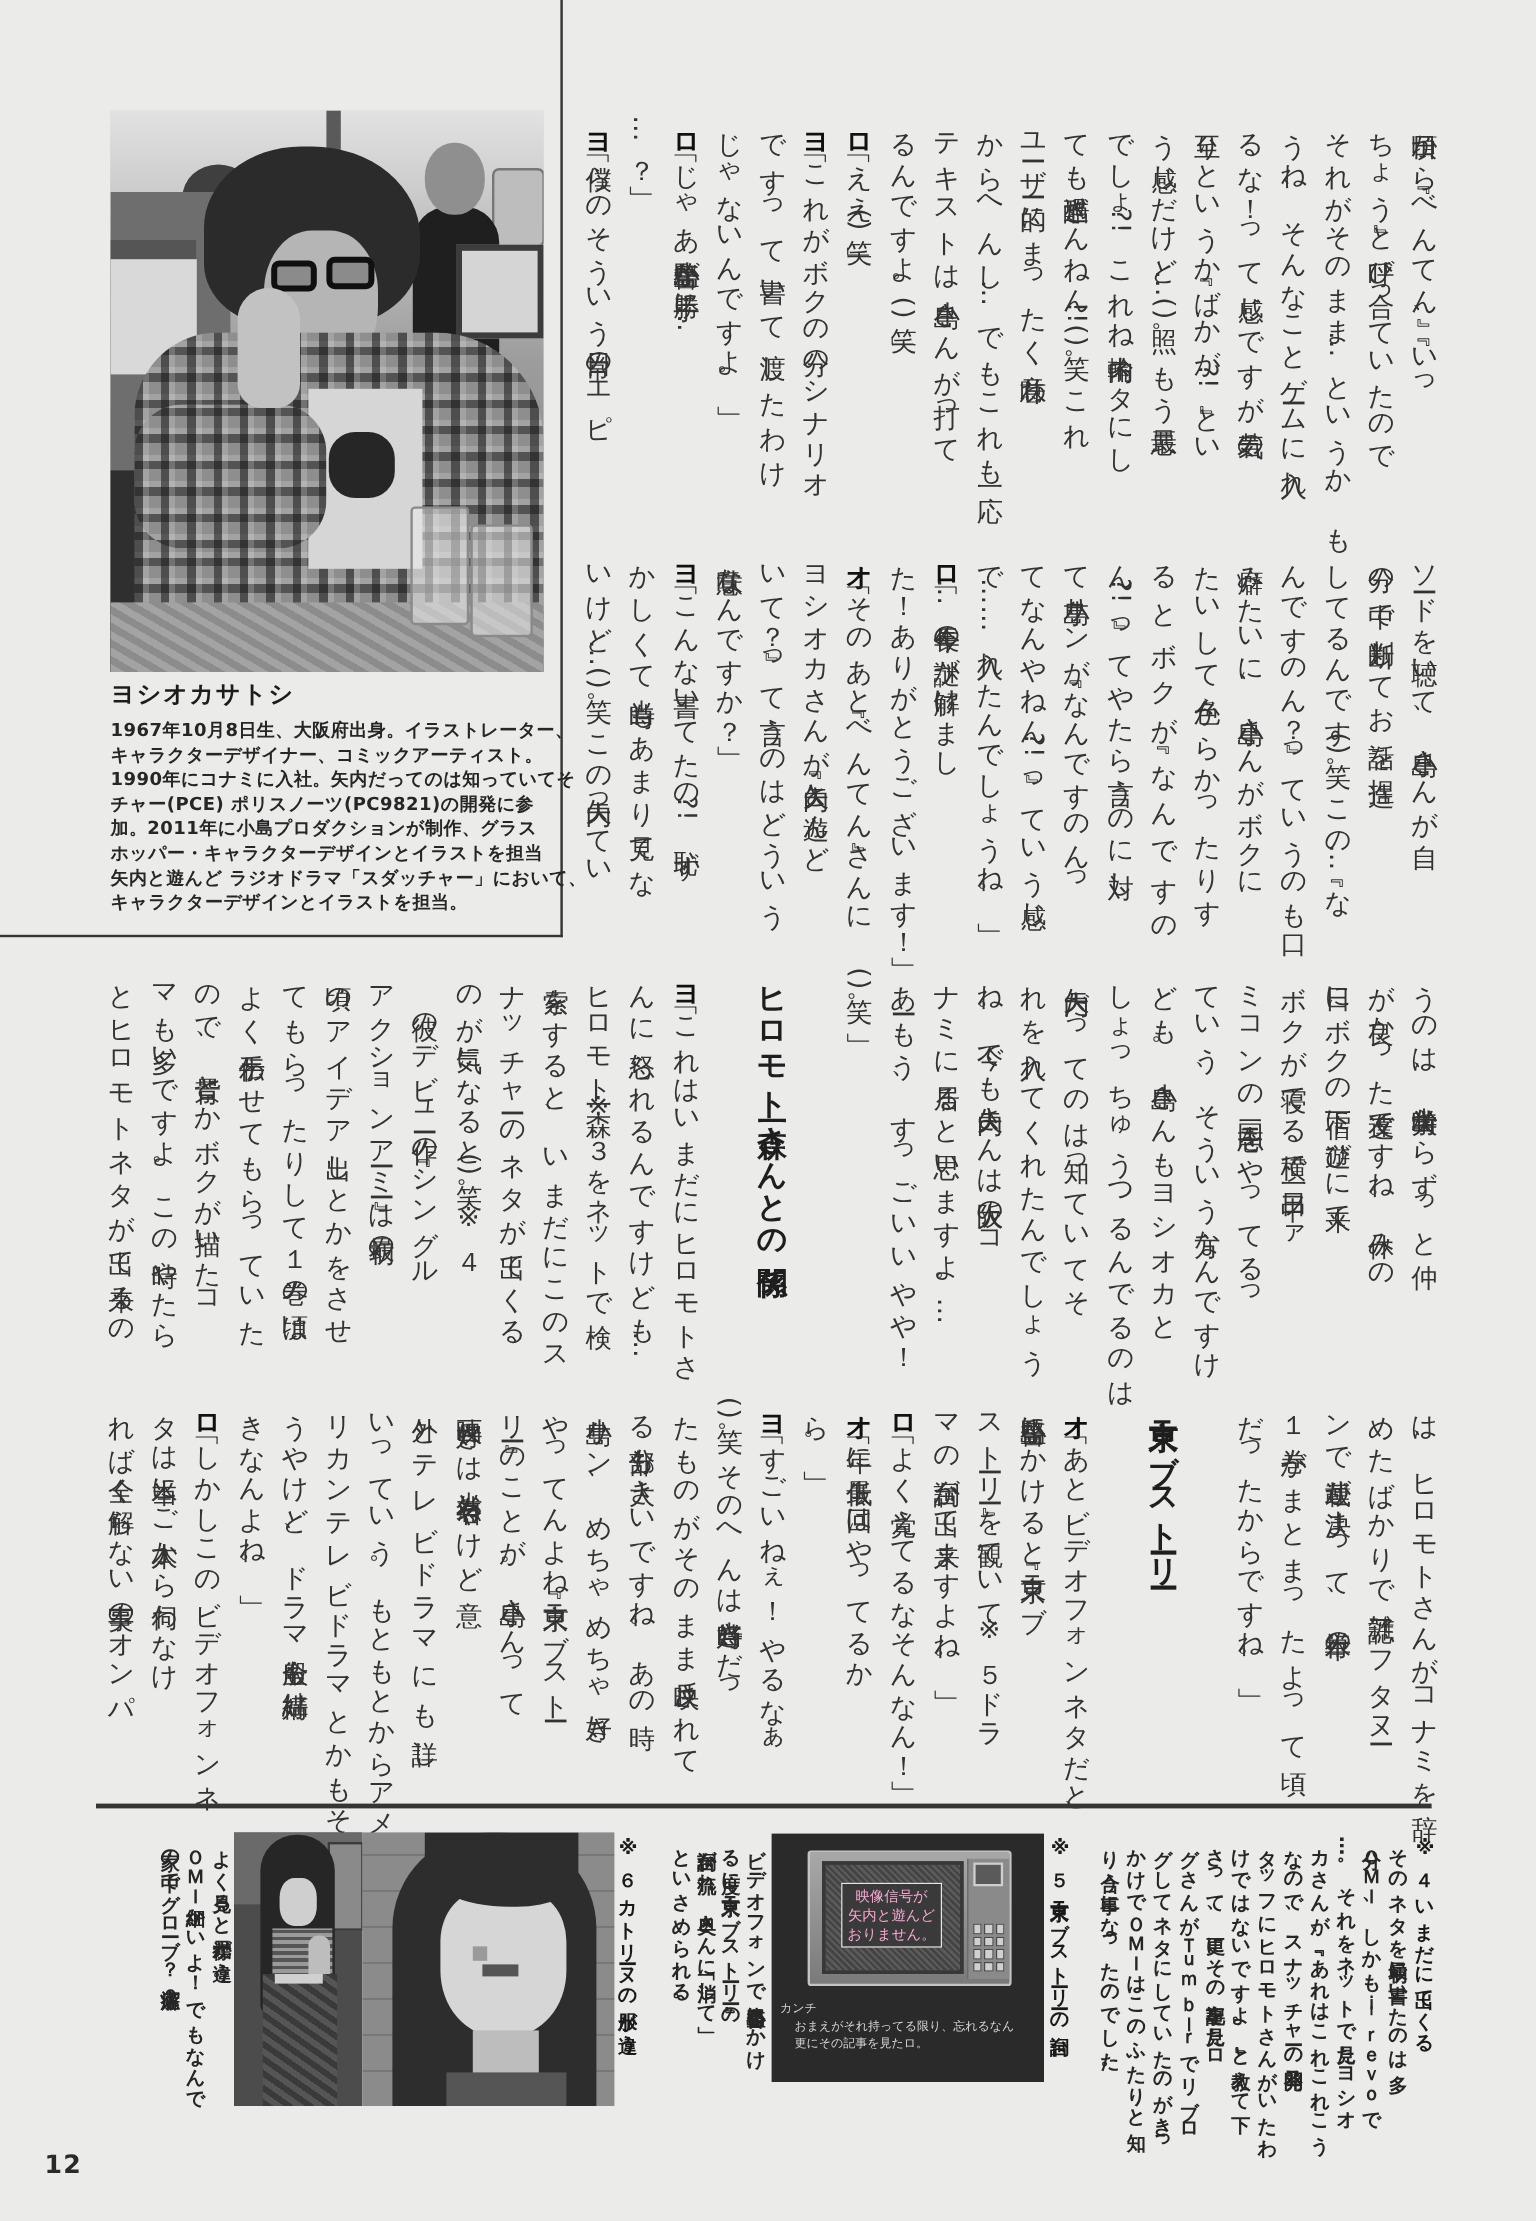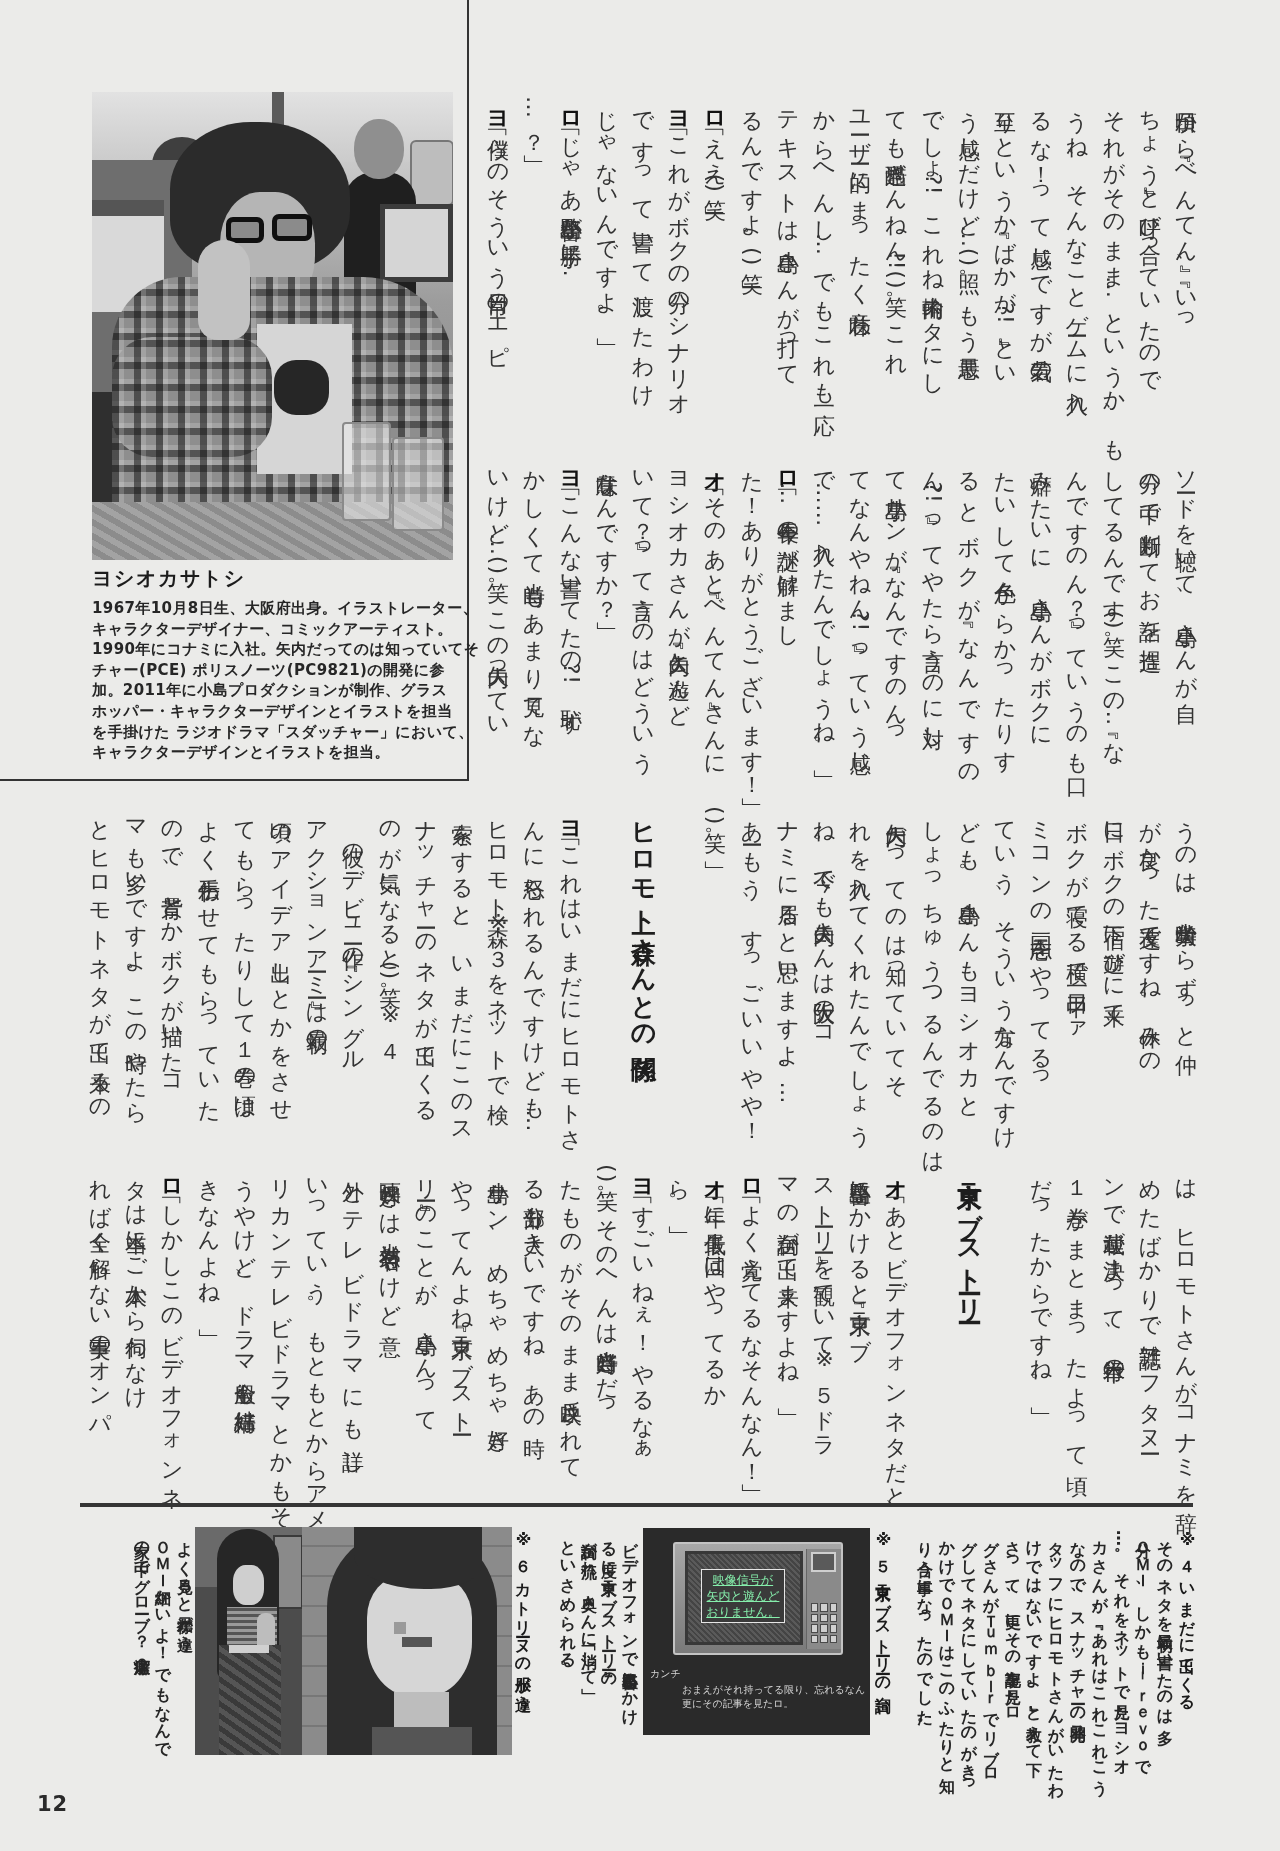--- a/index.html
+++ b/index.html
@@ -27,27 +27,27 @@
   .rule{position:absolute;left:80px;top:1503px;width:1113px;height:4px;background:#353535;}
   
   .fn{position:absolute;top:1530px;writing-mode:vertical-rl;white-space:nowrap;font-size:16px;line-height:18px;width:18px;font-weight:bold;color:#262626;letter-spacing:0.3px;}
   .fn-head{font-weight:900;color:#1a1a1a;}
   .fn-head .title{margin-inline-start:6px;}
   
   .vp{position:absolute;left:643px;top:1528px;width:227px;height:207px;background:#2a2a2a;overflow:hidden;}
   .vp-dev{position:absolute;left:30px;top:14px;width:170px;height:113px;background:linear-gradient(#a8a8a8,#7a7a7a);border:2px solid #c3c3c3;border-radius:3px;box-sizing:border-box;}
   .vp-screen{position:absolute;left:10px;top:7px;width:118px;height:94px;border:3px solid #383838;box-sizing:border-box;
       background:repeating-linear-gradient(45deg,#5a5a5a 0 2px,#444 2px 4px),#4d4d4d;}
-  .vp-msg{position:absolute;left:13px;top:15px;width:84px;height:54px;border:1px solid #e6e6e6;background:#3a3a3a;color:#86efac;font-size:12px;line-height:16px;text-align:center;padding-top:2px;box-sizing:border-box;white-space:nowrap;text-decoration:underline;}
+  .vp-msg{position:absolute;left:13px;top:15px;width:84px;height:54px;border:1px solid #e6e6e6;background:#3a3a3a;color:#f9a8d4;font-size:12px;line-height:16px;text-align:center;padding-top:2px;box-sizing:border-box;white-space:nowrap;}
   .vp-panel{position:absolute;left:131px;top:5px;width:34px;height:100px;background:#8a8a8a;border-left:1px solid #666;}
   .vp-mini{position:absolute;left:4px;top:3px;width:25px;height:20px;background:#5a5a5a;border:2px solid #cfcfcf;box-sizing:border-box;}
   .vp-keys{position:absolute;left:4px;top:54px;width:26px;height:40px;display:grid;grid-template-columns:repeat(3,1fr);grid-template-rows:repeat(4,1fr);gap:2px;}
   .vp-keys i{display:block;background:#d0d0d0;border:1px solid #4a4a4a;}
   .vp-spk{position:absolute;left:7px;top:139px;font-size:10px;color:#d5d5d5;white-space:nowrap;}
-  .vp-sub{position:absolute;left:19px;top:155px;font-size:10px;line-height:14px;color:#d5d5d5;white-space:nowrap;margin-left:20px;}
+  .vp-sub{position:absolute;left:19px;top:155px;font-size:10px;line-height:14px;color:#d5d5d5;white-space:nowrap;}
   
   .kt{position:absolute;overflow:hidden;}
   .pnum{position:absolute;left:37px;top:1792px;font-size:21px;font-weight:bold;color:#2a2a2a;letter-spacing:1px;}
 </style>
 </head>
 <body>
 
 <div class="page">
 
   <div class="box-v"></div>
@@ -79,21 +79,21 @@
   </div>
 
   <div class="pname">ヨシオカサトシ</div>
   <div class="bio">
     <div>1967年10月8日生、大阪府出身。イラストレーター、</div>
     <div>キャラクターデザイナー、コミックアーティスト。</div>
     <div>1990年にコナミに入社。矢内だってのは知っていてそ</div>
     <div>チャー(PCE) ポリスノーツ(PC9821)の開発に参</div>
     <div>加。2011年に小島プロダクションが制作、グラス</div>
     <div>ホッパー・キャラクターデザインとイラストを担当</div>
-    <div>を手掛けた ラジオドラマ「スダッチャー」において、</div>
+    <div>矢内と遊んど ラジオドラマ「スダッチャー」において、</div>
     <div>キャラクターデザインとイラストを担当。</div>
   </div>
 
   <div class="col" style="left:1174px;top:96px">日頃から『べんてん』、『いっ</div>
   <div class="col" style="left:1138px;top:96px">ちょう』と呼び合っていたので</div>
   <div class="col" style="left:1102px;top:96px">それがそのまま…というか、も</div>
   <div class="col" style="left:1065px;top:96px">うね、そんなことゲームに入れ</div>
   <div class="col j13" style="left:1029px;top:96px">るな！って感じですが若気の</div>
   <div class="col" style="left:993px;top:96px">至りというか『ばかが?!』とい</div>
   <div class="col" style="left:957px;top:96px">う感じだけど…(照)。もう最悪</div>

